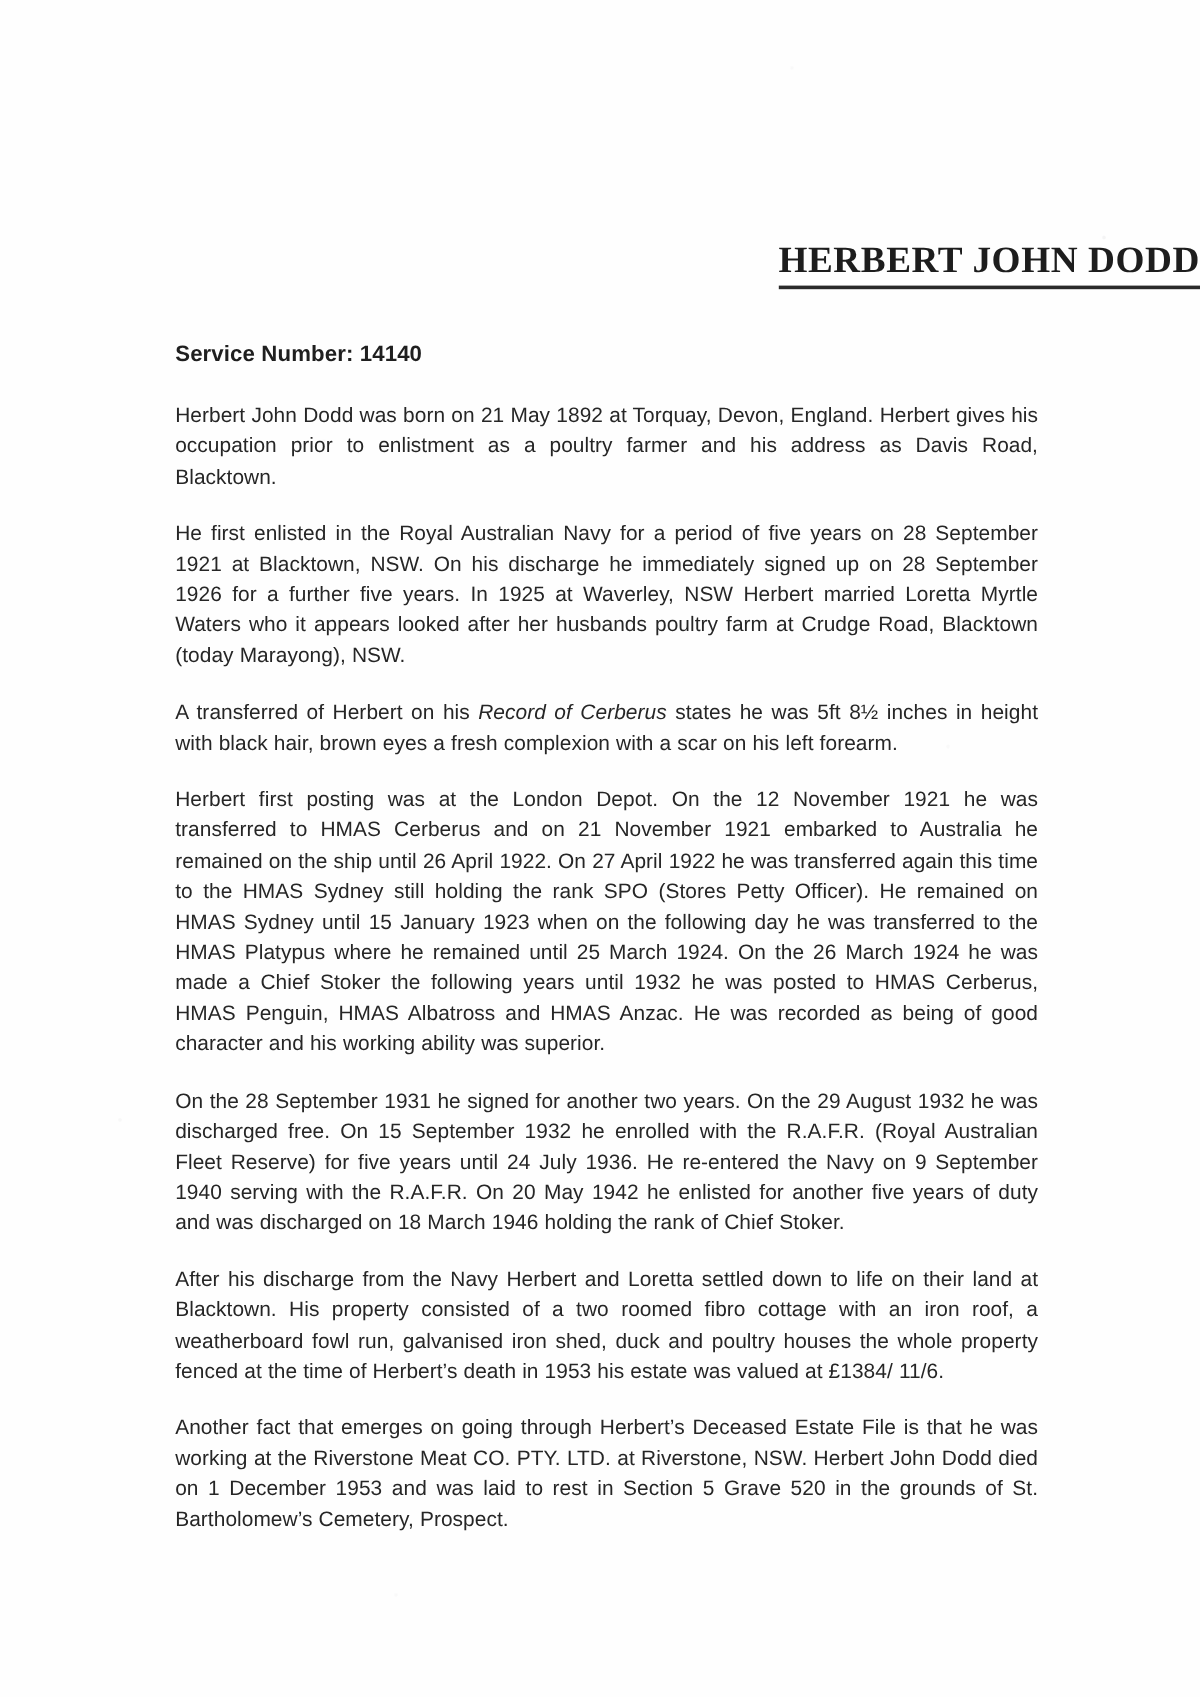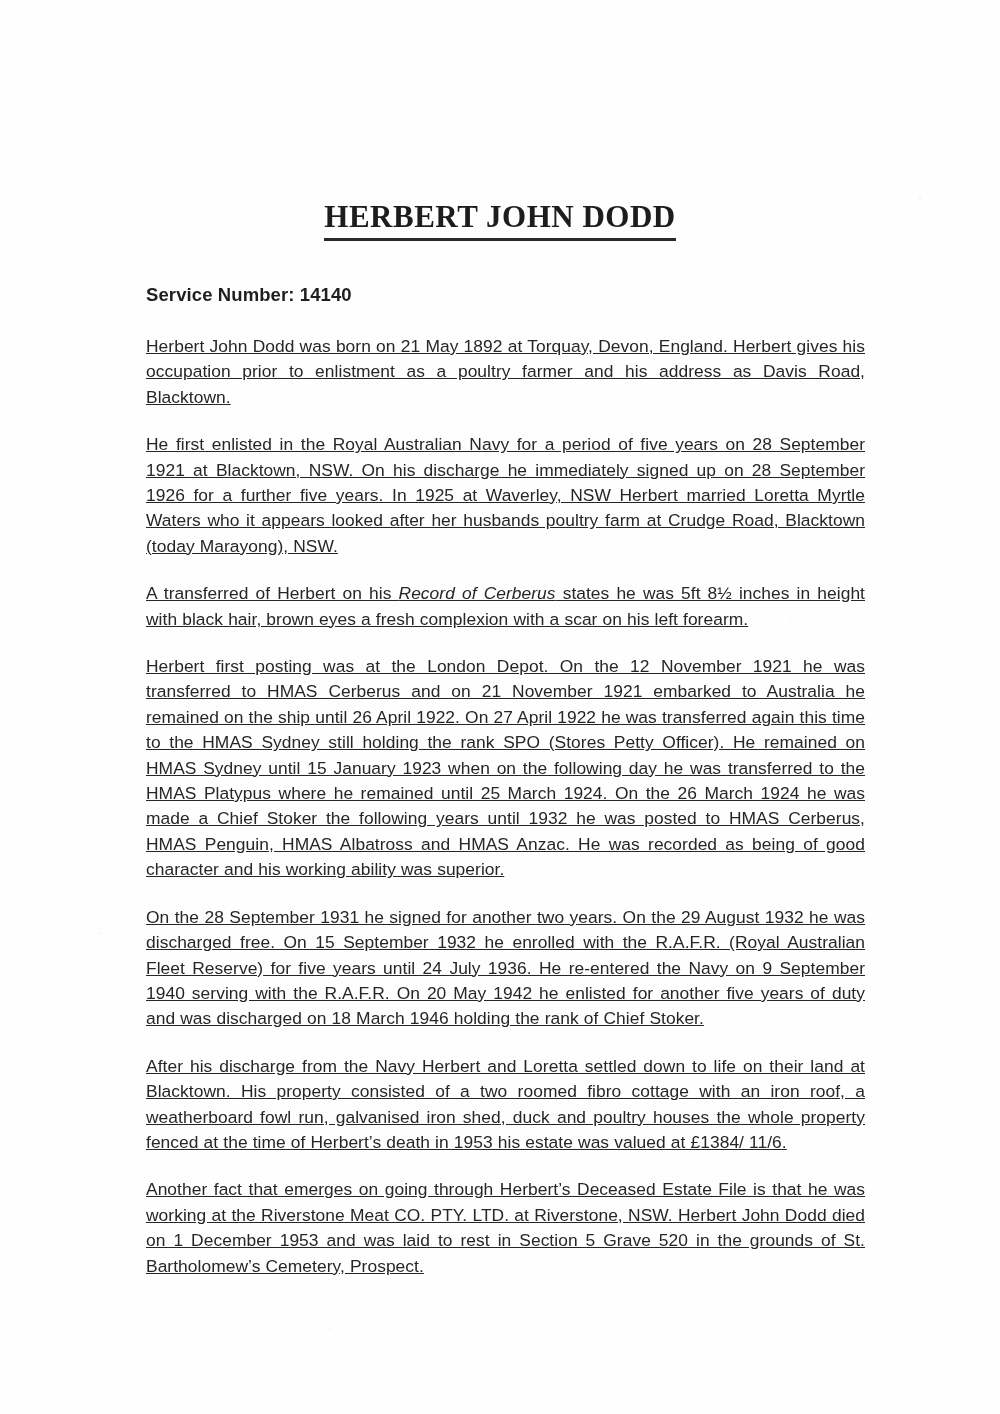--- a/index.html
+++ b/index.html
@@ -34,21 +34,21 @@
       radial-gradient(circle at 66% 4%,  rgba(150,150,150,0.05) 0 1px, transparent 2px),
       radial-gradient(circle at 79% 44%, rgba(150,150,150,0.05) 0 1px, transparent 2px);
     opacity: .85;
   }
 
   .doc-title {
     position: absolute;
     top: 178px;
     left: 0;
     width: 1000px;
-    text-align: center;
+    text-align: right;
     font-family: "Liberation Serif", serif;
     font-weight: bold;
     font-size: 31px;
     letter-spacing: 0.5px;
     color: #1d1d1d;
     white-space: nowrap;
   }
   .doc-title .underline-text {
     border-bottom: 3px solid #2a2a2a;
     padding-bottom: 3px;
@@ -72,21 +72,20 @@
   }
 
   p.para {
     margin: 0 0 22px 0;
     font-size: 17.4px;
     line-height: 25.4px;
     text-align: justify;
     color: #262626;
     letter-spacing: .05px;
     word-spacing: .2px;
-    text-decoration: underline;
   }
   p.para.last {
     margin-bottom: 0;
   }
   
   p.para:last-line { text-align: left; }
 
   em {
     font-style: italic;
   }

